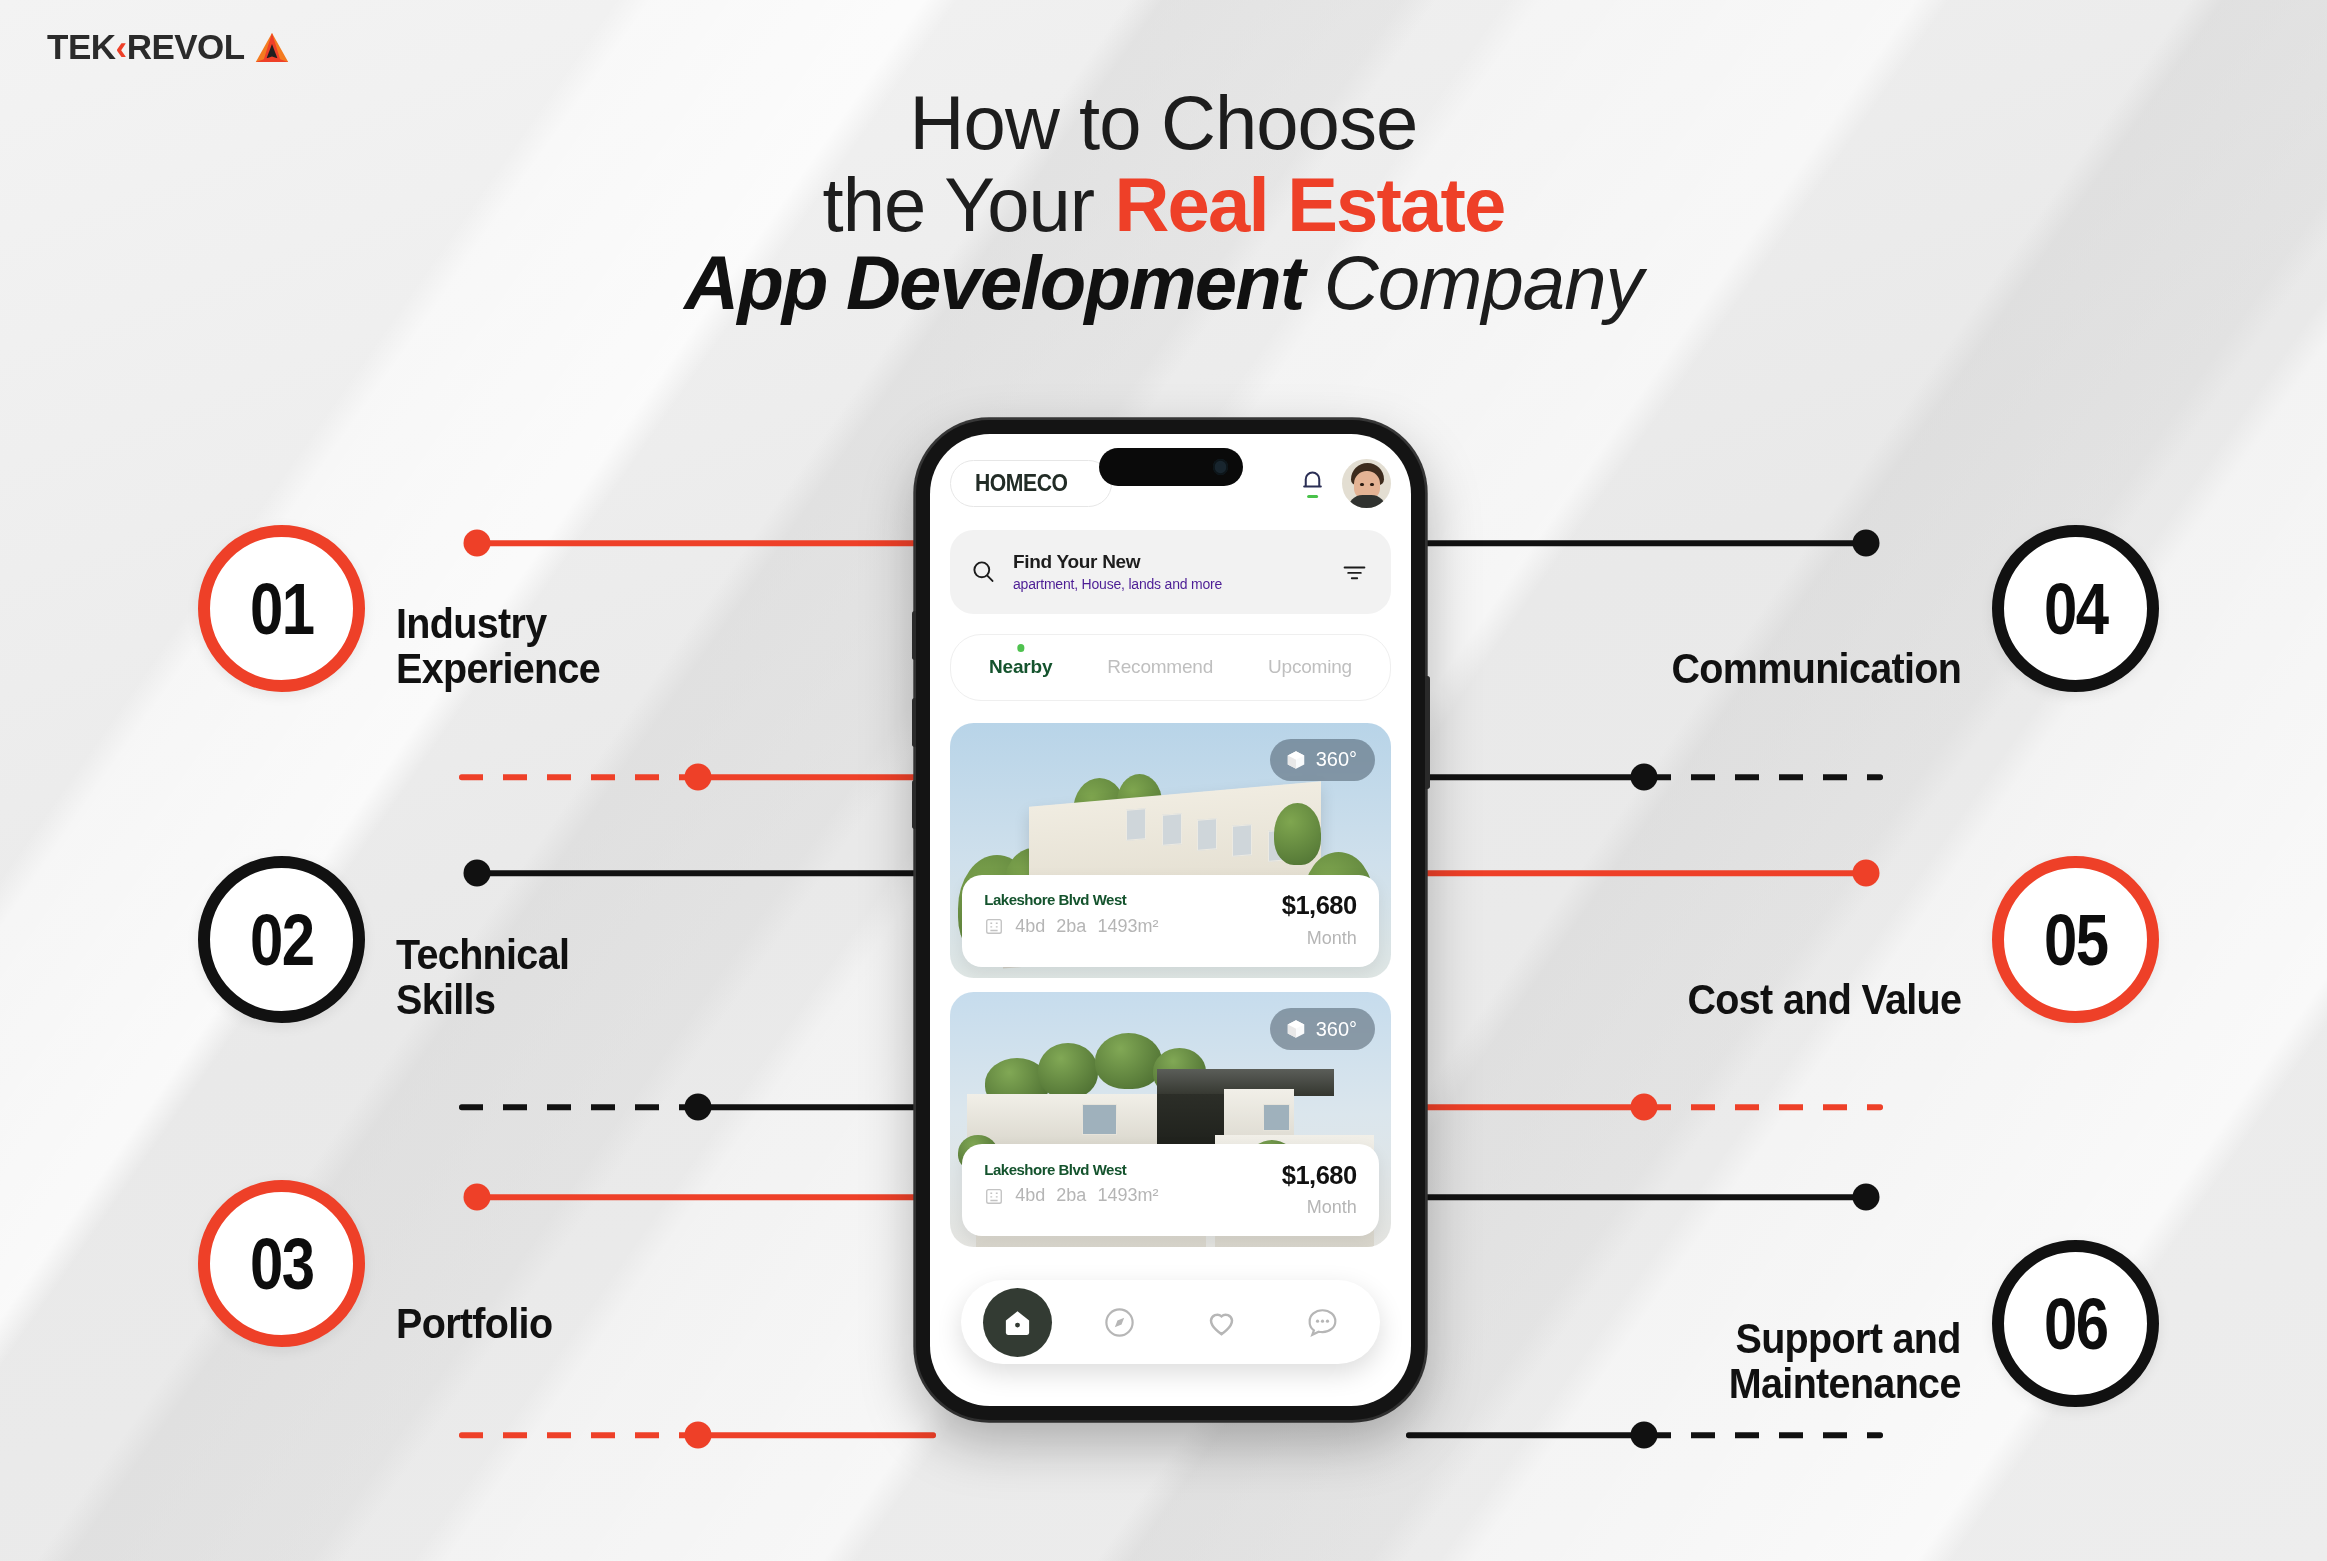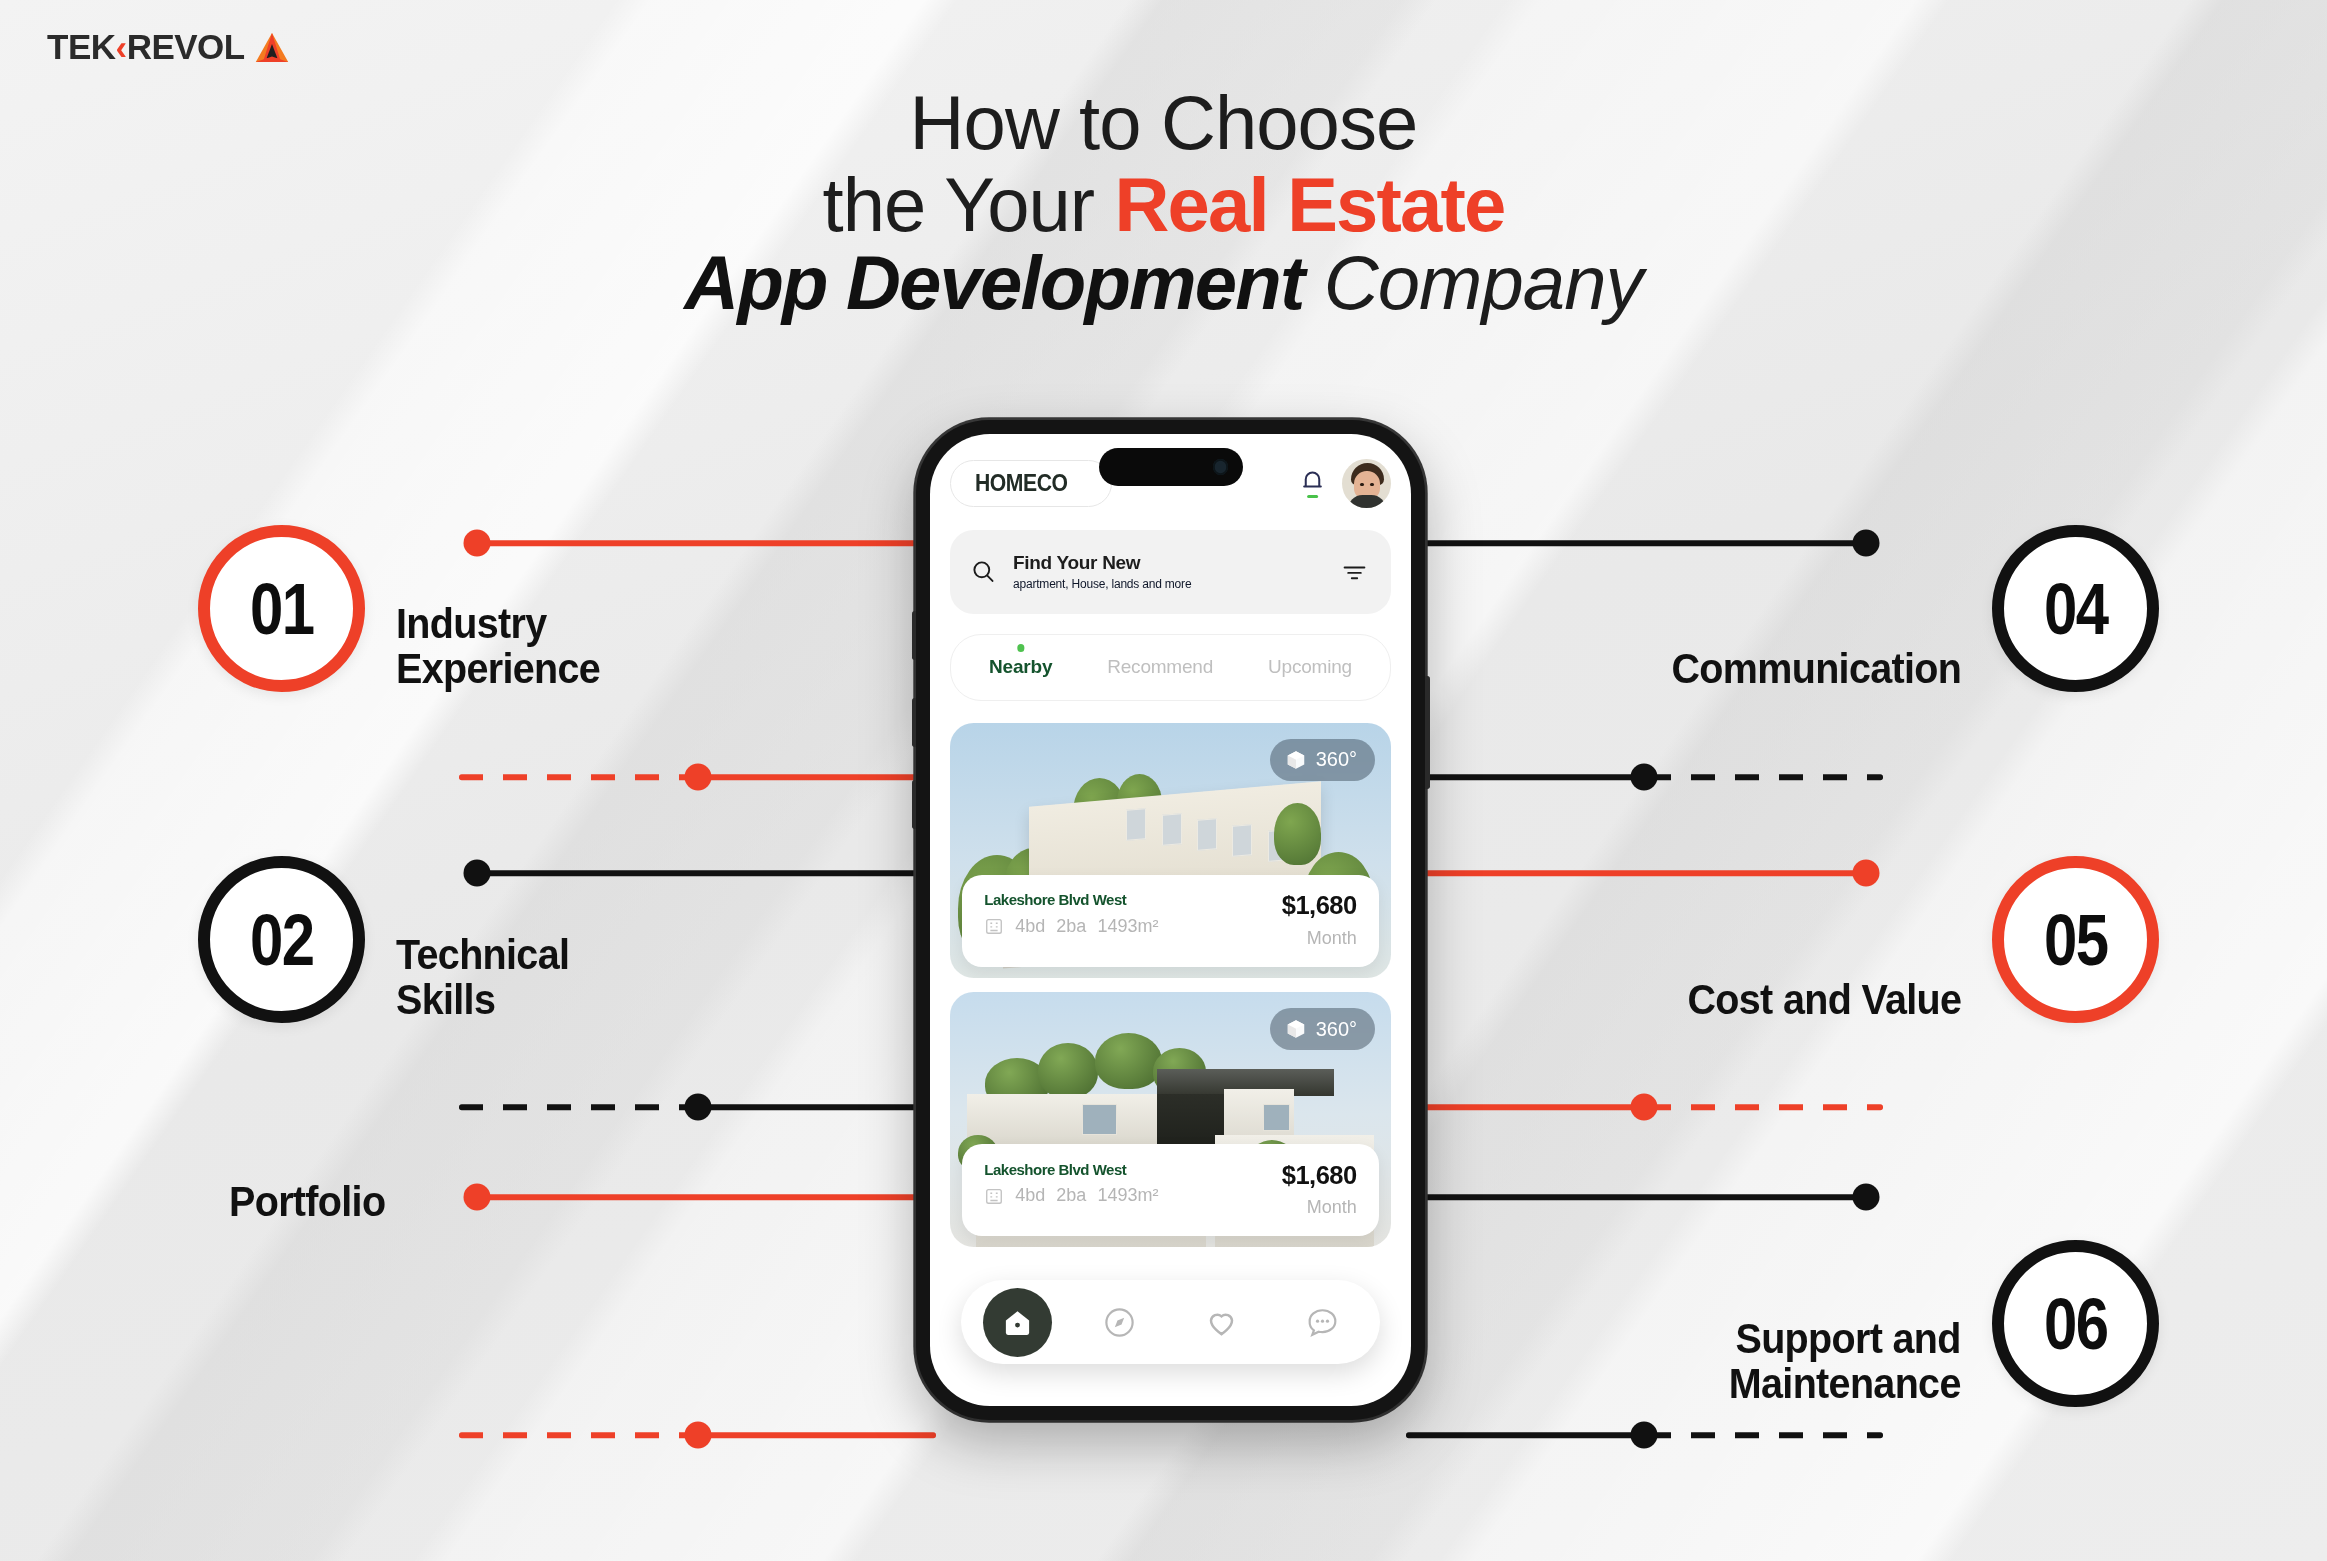--- a/index.html
+++ b/index.html
@@ -181,21 +181,21 @@
   .av-eye.l { left: 18px; } .av-eye.r { left: 28px; }
 
   .search {
     margin-top: 18px;
     background: #f2f2f2; border-radius: 23.6px;
     height: 84px; display: flex; align-items: center;
     padding: 0 23.6px 0 20px; gap: 16.4px;
   }
   .search-text { flex: 1; }
   .search-title { font-size: 19px; font-weight: 700; color: #1d1d1d; letter-spacing: -0.3px; }
-  .search-sub { font-size: 12px; color: #0f172a; margin-top: 2.7px; letter-spacing: -0.2px; }
+  .search-sub { font-size: 14px; color: #4c1d95; margin-top: 2.7px; letter-spacing: -0.2px; }
 
   .tabs {
     margin-top: 20px;
     border: 1.4px solid #efefef; border-radius: 31px;
     height: 67px; display: flex; align-items: center;
     justify-content: space-around; padding: 0 11px;
     background: #fff;
   }
   .tab { font-size: 19px; color: #bfbfbf; position: relative; letter-spacing: -0.2px; }
   .tab.active { color: #14532d; font-weight: 700; }
@@ -395,20 +395,23 @@
 
 <div class="item left" style="left:198px; top:856px;">
   <div class="circle black">
     <span>02</span>
   </div>
   <div class="item-label">Technical
 Skills</div>
 </div>
 
 <div class="item left" style="left:198px; top:1180px;">
+  <div class="circle red">
+    <span>03</span>
+  </div>
   <div class="item-label">Portfolio</div>
 </div>
 
 <div class="item right" style="right:168px; top:525px;">
   <div class="item-label">Communication</div>
   <div class="circle black">
     <span>04</span>
   </div>
 </div>
 

